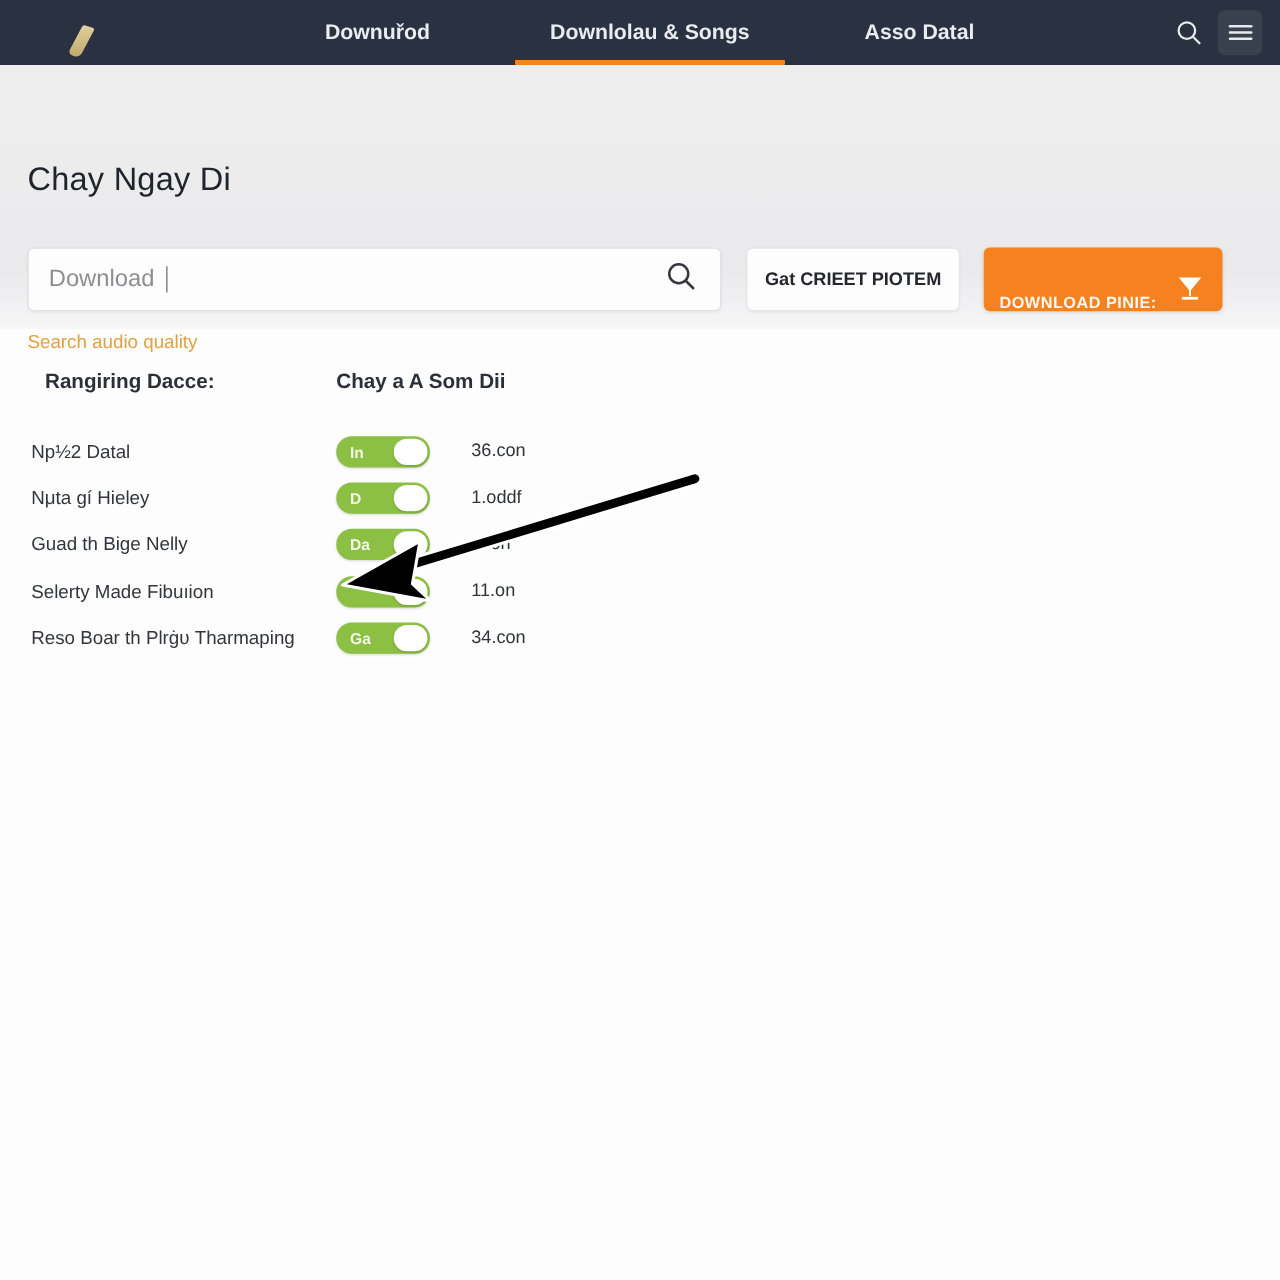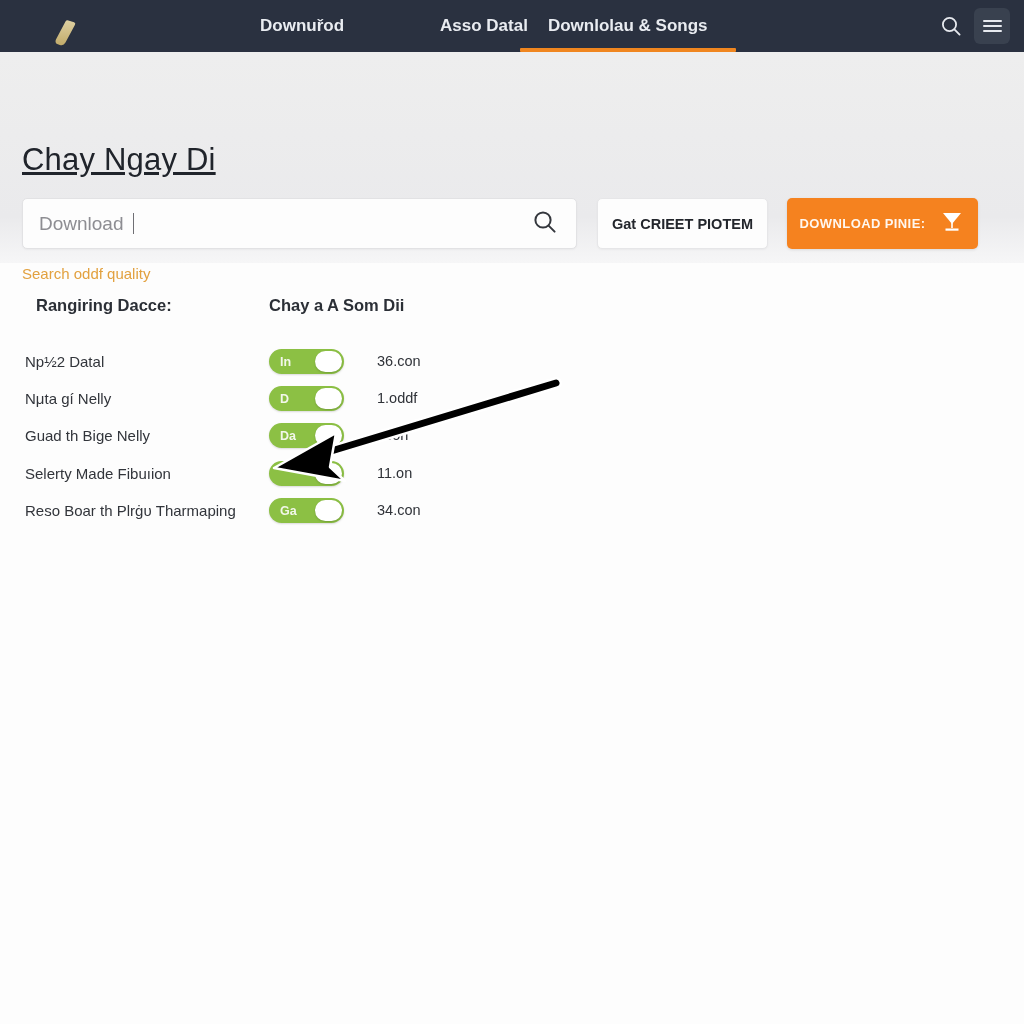--- a/index.html
+++ b/index.html
@@ -51,22 +51,22 @@
     display:flex; align-items:center; justify-content:center; cursor:pointer;
   }
   .bar { display:block; width:19px; height:2.6px; background:#e7eaef; border-radius:1px; margin:2.3px 0; }
 
   
   .hero {
     position:absolute; left:0; top:52px; width:1024px; height:211px;
     background:linear-gradient(180deg,#eeeeee 0%,#eaeaec 78%,#f6f6f7 100%);
   }
   .page-title {
-    position:absolute; left:22px; top:90px;
-    font-size:31px; color:#20242b; letter-spacing:.2px;text-decoration:underline;
+    position:absolute; left:22px; top:76px;
+    font-size:26px; color:#20242b; letter-spacing:.2px;
   }
   .search-wrap {
     position:absolute; left:22px; top:146px;
     width:555px; height:51px; background:#fdfdfd;
     border:1px solid #e2e2e4; border-radius:5px;
     display:flex; align-items:center;
     box-shadow:0 1px 2px rgba(0,0,0,.04);
   }
   .search-text {
     margin-left:16px; font-size:19px; color:#8d8d92; flex:1;
@@ -79,21 +79,21 @@
     width:171px; height:51px; background:#fdfdfd;
     border:1px solid #e6e6e8; border-radius:5px;
     display:flex; align-items:center; justify-content:center;
     font-size:14.5px; font-weight:bold; color:#23262c; cursor:pointer;
     box-shadow:0 1px 2px rgba(0,0,0,.04);
   }
   .btn-primary {
     position:absolute; left:787px; top:146px;
     width:191px; height:51px; background:#f5821f;
     border-radius:5px; cursor:pointer;
-    display:flex; align-items:center; justify-content:center; gap:14px;
+    display:flex; align-items:flex-end; justify-content:center; gap:14px;
     box-shadow:0 1px 3px rgba(0,0,0,.10);
   }
   .btn-primary .lbl { font-size:13px; font-weight:bold; color:#fff7ef; letter-spacing:.4px; }
   .link-quality {
     position:absolute; left:22px; top:213px;
     font-size:15px; color:#e2a13f; cursor:pointer;
   }
 
   
   .content { position:absolute; left:0; top:263px; width:1024px; }
@@ -135,22 +135,22 @@
 </head>
 <body>
 
 <div id="app">
 
   <div class="header">
     <div class="logo-note"></div>
 
     <div class="nav">
       <div class="nav-item spaced1">Downuřod</div>
+      <div class="nav-item active spaced2">Downlolau &amp; Songs</div>
       <div class="nav-item">Asso Datal</div>
-      <div class="nav-item active spaced2">Downlolau &amp; Songs</div>
     </div>
 
     <div class="hdr-right">
       <div class="icon-btn">
         <svg width="22" height="22" viewBox="0 0 22 22" aria-hidden="true">
           <circle cx="9.5" cy="9.5" r="6.6" fill="none" stroke="#e7eaef" stroke-width="1.8"></circle>
           <line x1="14.4" y1="14.4" x2="19.6" y2="19.6" stroke="#e7eaef" stroke-width="1.8" stroke-linecap="round"></line>
         </svg>
       </div>
       <div class="menu-box">
@@ -185,38 +185,38 @@
       <span class="lbl">DOWNLOAD PINIE:</span>
       <span>
         <svg width="26" height="26" viewBox="0 0 26 26" aria-hidden="true">
           <polygon points="4,4 22,4 13,15" fill="#ffffff"></polygon>
           <rect x="12.2" y="14" width="1.6" height="5" fill="#ffffff"></rect>
           <rect x="6.5" y="19.5" width="13" height="2.2" fill="#ffffff"></rect>
         </svg>
       </span>
     </div>
 
-    <div class="link-quality">Search oddf quality</div>
+    <div class="link-quality">Search audio quality</div>
   </div>
 
   <div class="content">
     <div class="col-head-left">Rangiring Dacce:</div>
     <div class="col-head-right">Chay a A Som Dii</div>
 
     <div class="row" style="top:80px">
       <div class="row-label">Np½2 Datal</div>
       <div class="toggle">
         <span class="tlabel">In</span>
         <span class="knob"></span>
       </div>
       <div class="row-value">36.con</div>
     </div>
 
     <div class="row" style="top:117px">
-      <div class="row-label">Nμta gí Nelly</div>
+      <div class="row-label">Nμta gí Hieley</div>
       <div class="toggle">
         <span class="tlabel">D</span>
         <span class="knob"></span>
       </div>
       <div class="row-value">1.oddf</div>
     </div>
 
     <div class="row" style="top:154px">
       <div class="row-label">Guad th Bige Nelly</div>
       <div class="toggle">

